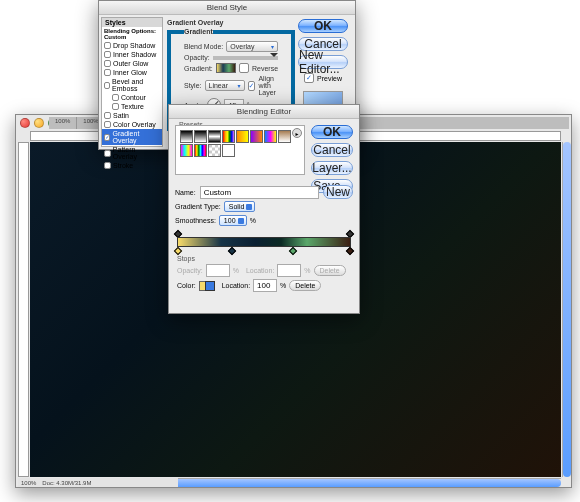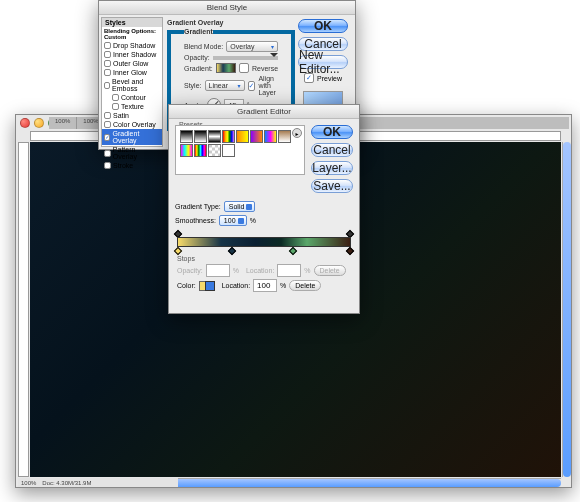--- a/index.html
+++ b/index.html
@@ -251,21 +251,21 @@
     <div class="aqua-btn">New Editor...</div>
     <div style="display:flex;gap:3px;align-items:center;font-size:7px">
       <span class="checkbox">✓</span>
       <span>Preview</span>
     </div>
     <div class="preview-box"></div>
   </div>
 </div>
 
 <div id="gradeditor" class="dialog">
-  <div class="titlebar">Gradient Editor</div>
+  <div class="titlebar">Blending Editor</div>
 
   <div class="presets-lbl">Presets</div>
   <div class="presets-frame">
     <div class="close-arrow">▸</div>
     <div class="presets-grid">
       <div class="pre" style="background:linear-gradient(#000,#fff)"></div>
       <div class="pre" style="background:linear-gradient(#000,transparent)"></div>
       <div class="pre" style="background:linear-gradient(#000,#fff,#000)"></div>
       <div class="pre" style="background:linear-gradient(90deg,red,orange,yellow,green,blue,violet)"></div>
       <div class="pre" style="background:linear-gradient(90deg,#f80,#ff0)"></div>
@@ -279,20 +279,25 @@
     </div>
   </div>
 
   <div class="btn-col">
     <div class="aqua-btn default" style="width:42px">OK</div>
     <div class="aqua-btn" style="width:42px">Cancel</div>
     <div class="aqua-btn" style="width:42px">Layer...</div>
     <div class="aqua-btn" style="width:42px">Save...</div>
   </div>
 
+  <div class="name-row">
+    <span>Name:</span>
+    <div class="field">Custom</div>
+    <div class="aqua-btn" style="width:30px">New</div>
+  </div>
 
   <div class="tr type">
     <span>Gradient Type:</span>
     <div class="pill">Solid</div>
   </div>
   <div class="tr sm">
     <span>Smoothness:</span>
     <div class="pill" style="width:28px">100</div>
     <span>%</span>
   </div>

